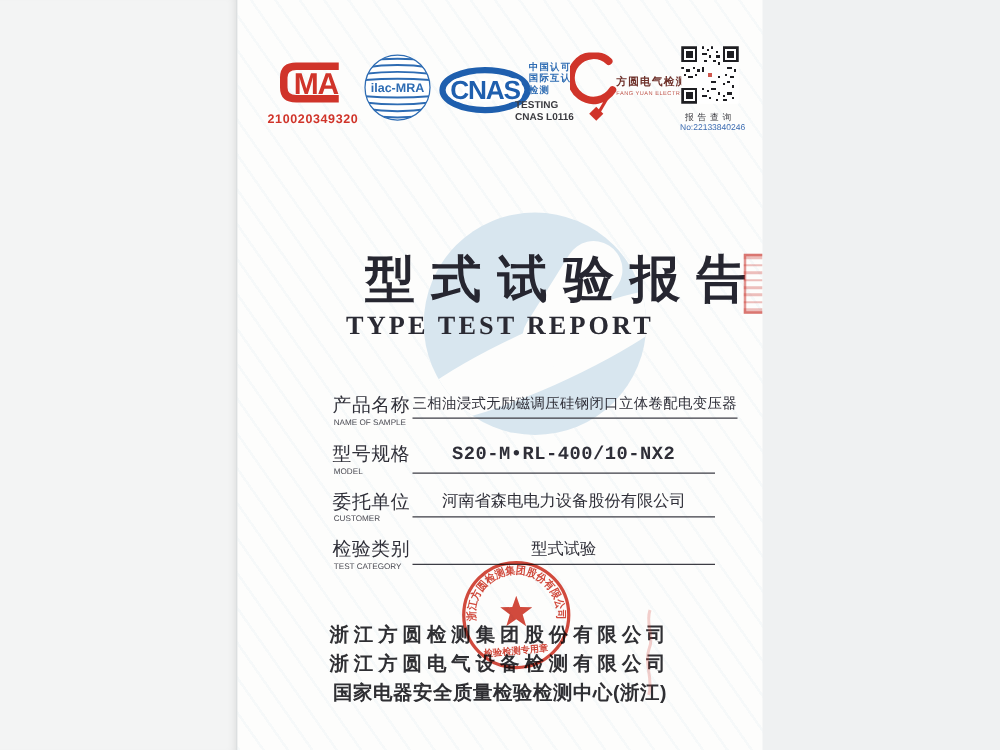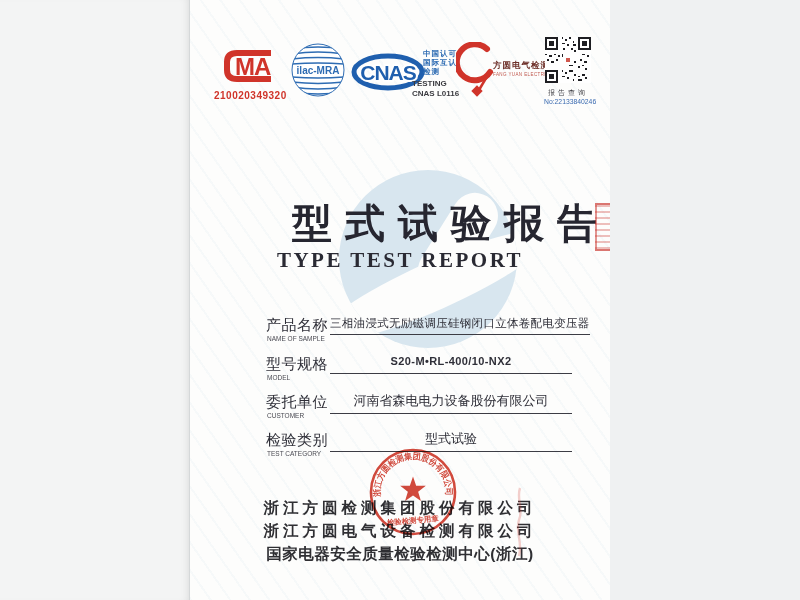--- a/index.html
+++ b/index.html
@@ -76,21 +76,21 @@
   .field-sublabel{
     position:absolute;left:1px;top:100%;margin-top:1px;
     font-size:6.5px;color:#4a4a52;font-family:"Liberation Sans",sans-serif;
     letter-spacing:0;white-space:nowrap;
   }
   .field-value{
     flex:1;border-bottom:1.3px solid #3c3c44;text-align:center;
     font-size:13px;color:#2f2f38;padding-bottom:4px;line-height:1.25;white-space:nowrap;
   }
   .row-1 .field-value{font-size:11.5px;letter-spacing:.3px;}
-  .row-2 .field-value{font-family:Liberation Sans, sans-serif;font-weight:bold;font-size:11px;letter-spacing:.4px;}
+  .row-2 .field-value{font-family:Liberation Mono, monospace;font-weight:bold;font-size:15px;letter-spacing:.4px;}
   
   .footer-line{
     position:absolute;left:0;width:420px;text-align:center;z-index:2;
     font-family:"Liberation Sans","DejaVu Sans",sans-serif;
     font-weight:bold;color:#2f2f33;font-size:15.5px;white-space:nowrap;
   }
   .footer-1{top:498px;letter-spacing:4px;}
   .footer-2{top:521px;letter-spacing:4px;}
   .footer-3{top:544px;letter-spacing:.5px;}
   

